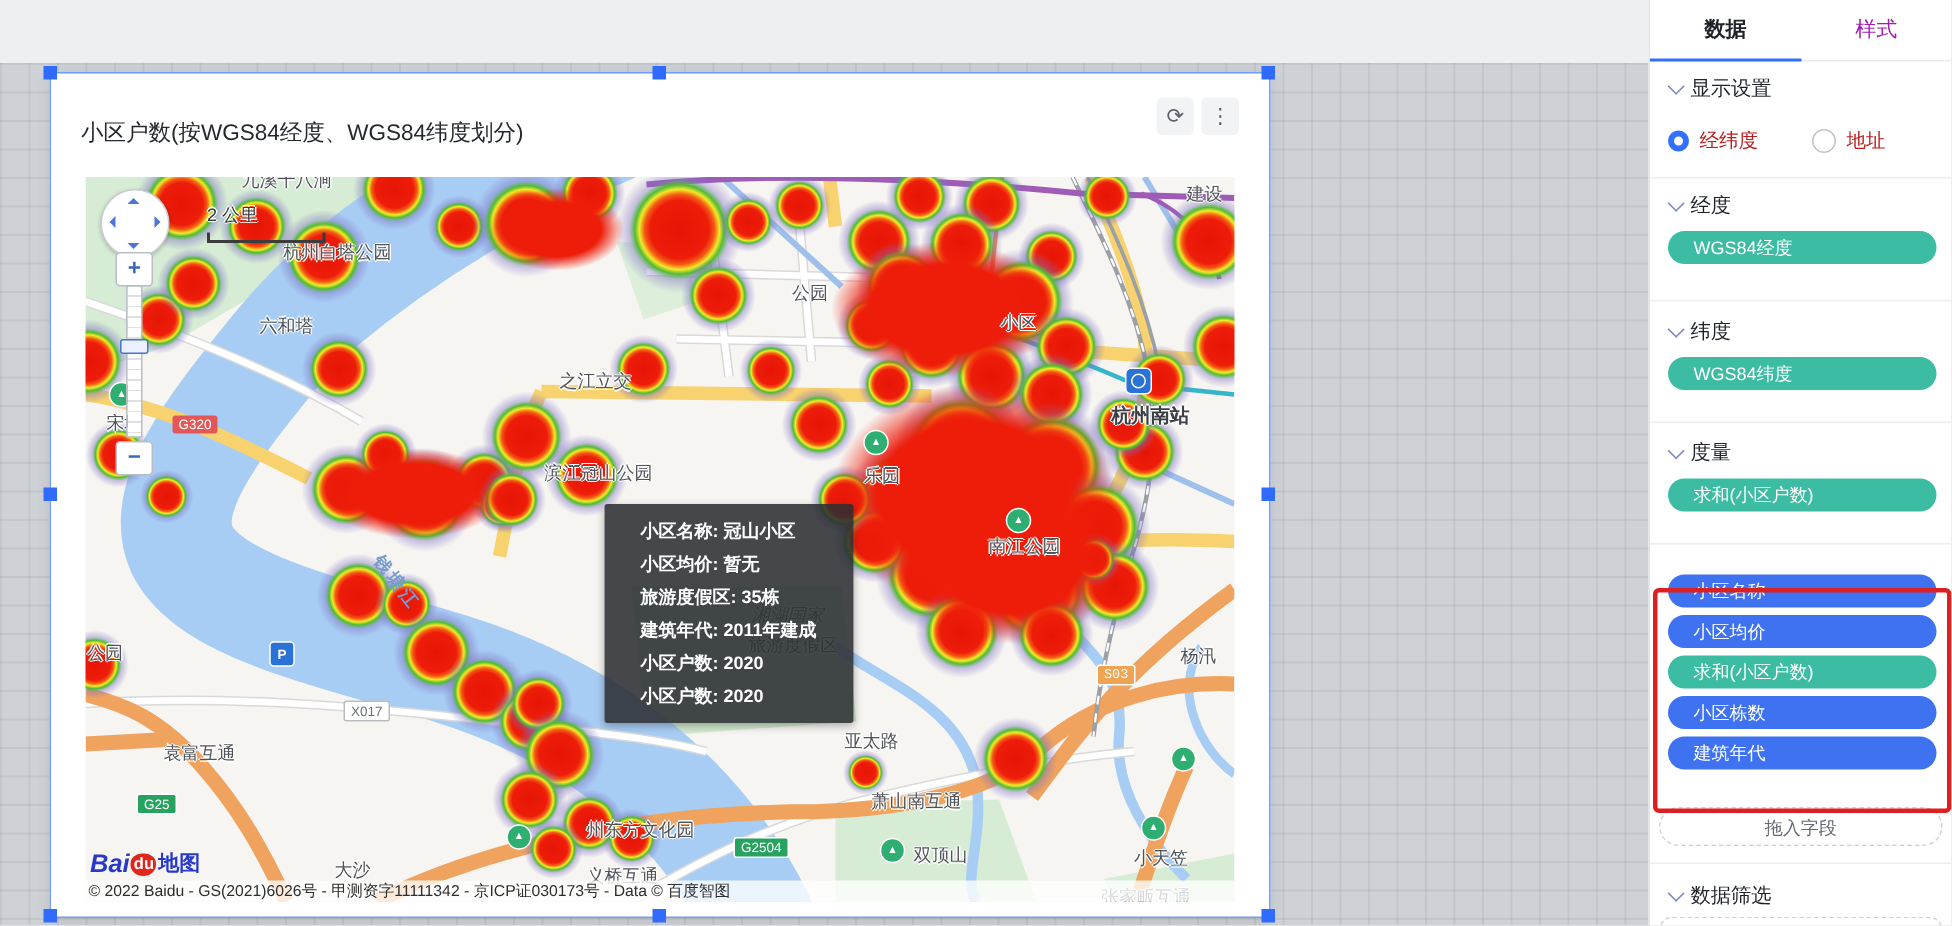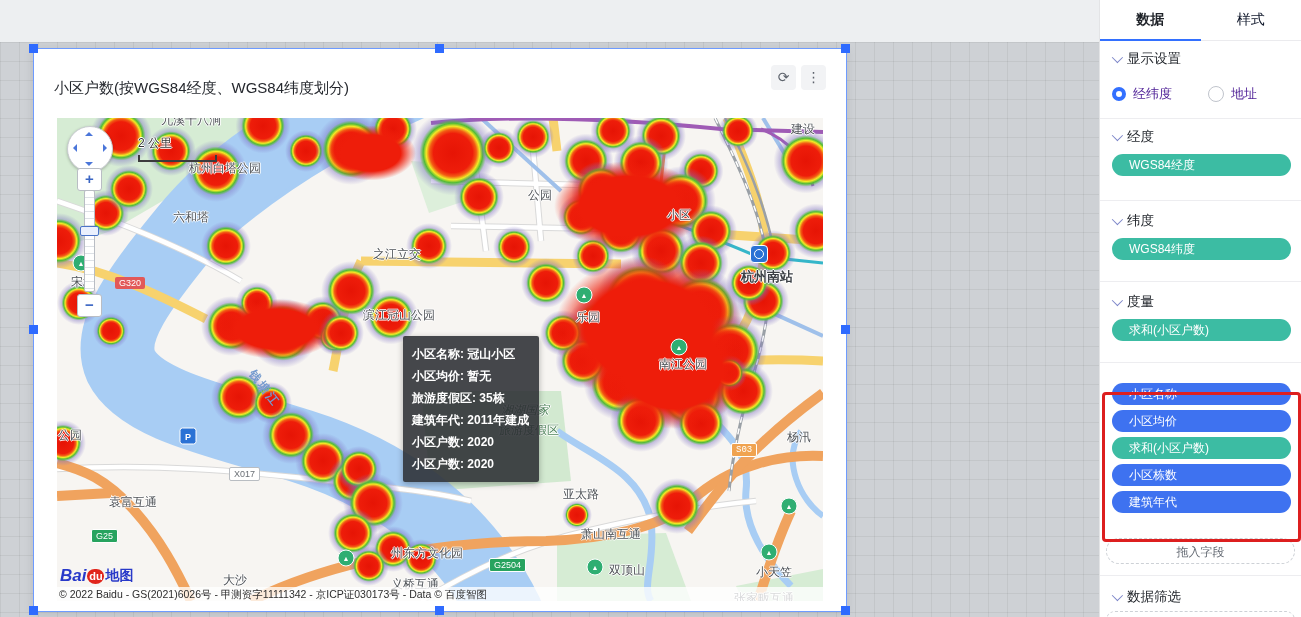--- a/index.html
+++ b/index.html
@@ -45,42 +45,42 @@
   .pan .s{left:17px;bottom:5px;border-top-color:#4b76d9;border-bottom-width:0;}
   .pan .w{left:5px;top:17px;border-right-color:#4b76d9;border-left-width:0;}
   .pan .e{right:5px;top:17px;border-left-color:#4b76d9;border-right-width:0;}
   .zbtn{position:absolute;left:20px;width:23px;height:21px;background:#fff;border:1px solid #b9bdc4;border-radius:3px;color:#3b66c4;font-size:15px;font-weight:bold;text-align:center;line-height:19px;z-index:6;cursor:pointer;}
   .ztrack{position:absolute;left:27px;top:72px;width:9px;height:100px;z-index:6;border:1px solid #b9bdc4;border-radius:2px;
     background:repeating-linear-gradient(#fff 0 6px,#dde1e6 6px 7px);}
   .zthumb{position:absolute;left:23px;top:108px;width:17px;height:8px;background:#eaf0fd;border:1px solid #4a74c8;border-radius:2px;z-index:7;cursor:grab;}
   .scale{position:absolute;left:81px;top:17px;z-index:6;font-size:12px;color:#333;text-shadow:1px 0 #fff,-1px 0 #fff,0 1px #fff,0 -1px #fff;}
   .scale .bar{margin-top:3px;width:75px;height:5px;border-left:2px solid #3c3c3c;border-right:2px solid #3c3c3c;border-bottom:2px solid #3c3c3c;}
   
-  .mtooltip{position:absolute;left:346px;top:218px;width:118px;z-index:9;background:rgba(42,45,49,.87);border-radius:2px;padding:7px 9px;box-shadow:0 2px 6px rgba(0,0,0,.3);}
+  .mtooltip{position:absolute;left:346px;top:218px;width:118px;z-index:9;background:rgba(42,45,49,.87);border-radius:2px;padding:7px 24px;box-shadow:0 2px 6px rgba(0,0,0,.3);}
   .mtooltip div{font-size:12px;line-height:22px;color:#fff;font-weight:600;white-space:nowrap;}
   
   .blogo{position:absolute;left:3px;bottom:15px;z-index:8;display:flex;align-items:center;font-weight:bold;font-style:italic;}
   .blogo .bai{color:#2839c9;font-size:17px;}
   .blogo .du{background:#e1251b;color:#fff;font-size:11px;width:17px;height:15px;border-radius:45% 45% 50% 50%;text-align:center;line-height:15px;font-style:normal;margin:0 1px;}
   .blogo .mp{color:#2839c9;font-size:14px;font-style:normal;}
   .attr{position:absolute;left:0;bottom:0;width:100%;height:14px;z-index:8;background:rgba(255,255,255,.78);font-size:10.5px;color:#2e2e2e;line-height:14px;padding-left:2px;white-space:nowrap;}
   
   .hdl{position:absolute;width:9px;height:9px;background:#2f6bff;z-index:20;}
   
   .sidebar{position:absolute;right:0;top:0;width:201px;height:617px;background:#fff;border-left:1px solid #e3e4e6;z-index:30;}
   .tabs{position:absolute;left:0;top:0;width:100%;height:40px;display:flex;border-bottom:1px solid #ebebee;}
-  .tab{flex:1;text-align:center;line-height:38px;font-size:14px;color:#0f172a;cursor:pointer;position:relative;}
+  .tab{flex:1;text-align:center;line-height:38px;font-size:14px;color:#a21caf;cursor:pointer;position:relative;}
   .tab.active{color:#1f2329;font-weight:bold;}
   .tab.active::after{content:"";position:absolute;left:0;bottom:-1px;width:100%;height:2px;background:#3370ff;}
   .sdiv{position:absolute;left:0;width:100%;height:1px;background:#ededf0;}
   .sec{position:absolute;left:12px;right:10px;}
   .sec-h{display:flex;align-items:center;gap:7px;font-size:13.5px;color:#1f2329;}
   .chev{width:7px;height:7px;border-right:1.6px solid #7d86c9;border-bottom:1.6px solid #7d86c9;transform:rotate(45deg) translateY(-2px);flex:none;}
   .radios{display:flex;gap:36px;margin-top:17px;}
-  .radio{display:flex;align-items:center;gap:7px;font-size:13px;color:#4c1d95;cursor:pointer;}
+  .radio{display:flex;align-items:center;gap:7px;font-size:13px;color:#b91c1c;cursor:pointer;}
   .rdot{width:14px;height:14px;border-radius:50%;border:1px solid #c0c4cc;background:#fff;flex:none;position:relative;}
   .radio.checked .rdot{border:4px solid #3370ff;width:14px;height:14px;box-sizing:border-box;}
   .pill{height:22px;border-radius:11px;color:#fff;font-size:12px;line-height:22px;padding-left:17px;margin-top:5px;cursor:grab;}
   .pill.green{background:#3cbca3;}
   .pill.blue{background:#3e72f0;}
   .redbox{position:absolute;left:2px;top:392px;right:0;height:144px;border:3px solid #dd1f1f;border-radius:4px;z-index:5;pointer-events:none;}
   .dropbtn{position:absolute;left:6px;right:6px;top:538px;height:26px;border:1px dashed #cdd1d6;border-radius:14px;background:#fff;color:#646a73;font-size:12px;line-height:24px;text-align:center;cursor:pointer;}
   .stub{position:absolute;left:6px;right:6px;top:611px;height:8px;border:1px dashed #cdd1d6;border-bottom:none;border-radius:13px 13px 0 0;}
 </style>
 </head>

